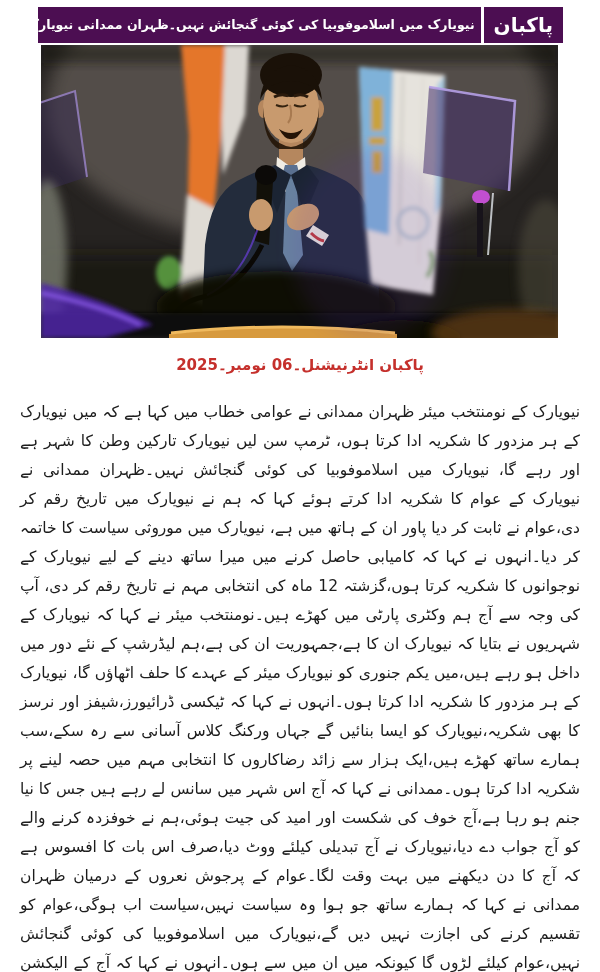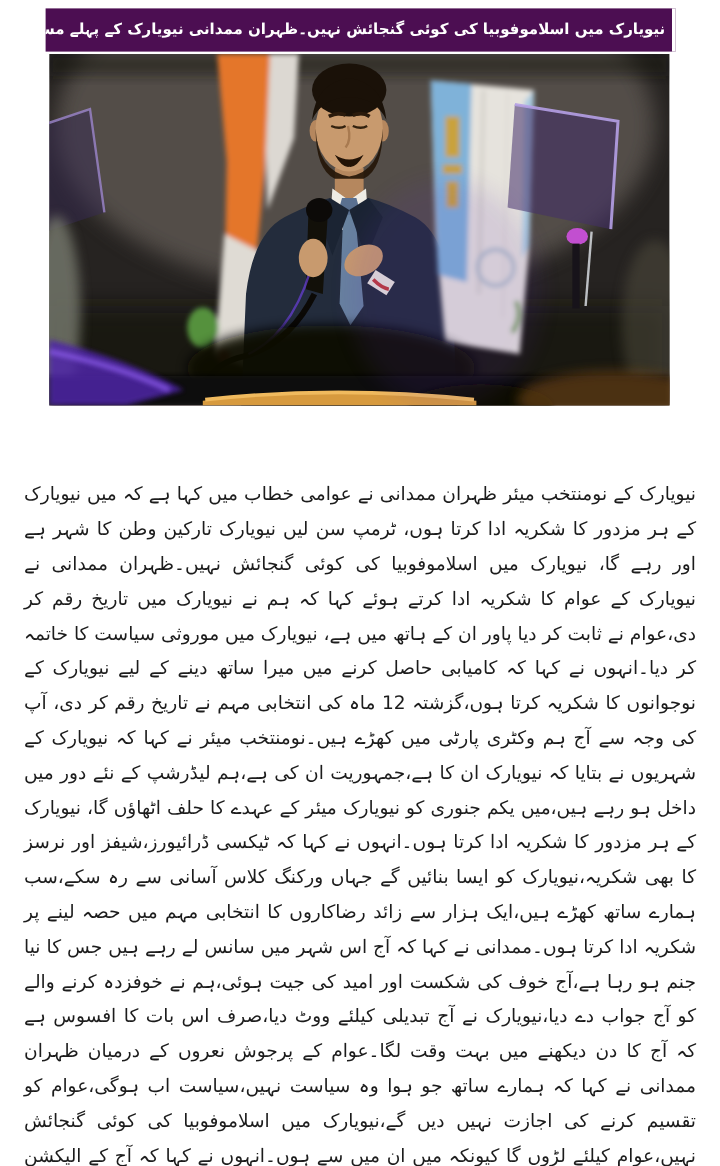--- a/index.html
+++ b/index.html
@@ -36,20 +36,21 @@
     direction:rtl;text-align:justify;font-size:15.5px;line-height:29px;
     color:#1c1c1c;margin:0;
   }
 </style>
 </head>
 <body>
 
 <div class="page">
 
   <header class="masthead">
+    <div class="logo">پاکبان</div>
     <div class="m-divider"></div>
     <h1 class="headline">نیویارک میں اسلاموفوبیا کی کوئی گنجائش نہیں۔ظہران ممدانی نیویارک کے پہلے مسلم میئر منتخب</h1>
   </header>
 
   <figure class="photo">
     <svg viewBox="0 0 517 293" width="517" height="293" xmlns="http://www.w3.org/2000/svg">
       <defs>
         <filter id="b2" x="-30%" y="-30%" width="160%" height="160%">
             <feGaussianBlur stdDeviation="2"></feGaussianBlur>
           </filter>
@@ -147,16 +148,17 @@
         <path d="M128,289 Q240,276 356,289 L356,293 L128,293 Z" fill="#d79a3e"></path>
         <path d="M130,288 Q240,276 354,288" stroke="#f0ba5e" stroke-width="3" fill="none"></path>
         <path d="M0,238 Q64,254 112,280 L64,293 L0,293 Z" fill="#4f27a8" opacity="0.85" filter="url(#b2)"></path>
         <path d="M0,248 q58,12 100,32" stroke="#8a5ae8" stroke-width="4" fill="none" opacity="0.9" filter="url(#b2)"></path>
         <ellipse cx="470" cy="288" rx="80" ry="24" fill="#6e4418" opacity="0.65" filter="url(#b5)"></ellipse>
       </g>
       <ellipse cx="330" cy="200" rx="80" ry="95" fill="#5b2fb0" opacity="0.12" filter="url(#b9)"></ellipse>
     </svg>
   </figure>
 
+  <div class="byline">پاکبان انٹرنیشنل۔06 نومبر۔2025</div>
 
   <article class="article">نیویارک کے نومنتخب میئر ظہران ممدانی نے عوامی خطاب میں کہا ہے کہ میں نیویارک کے ہر مزدور کا شکریہ ادا کرتا ہوں، ٹرمپ سن لیں نیویارک تارکین وطن کا شہر ہے اور رہے گا، نیویارک میں اسلاموفوبیا کی کوئی گنجائش نہیں۔ظہران ممدانی نے نیویارک کے عوام کا شکریہ ادا کرتے ہوئے کہا کہ ہم نے نیویارک میں تاریخ رقم کر دی،عوام نے ثابت کر دیا پاور ان کے ہاتھ میں ہے، نیویارک میں موروثی سیاست کا خاتمہ کر دیا۔انہوں نے کہا کہ کامیابی حاصل کرنے میں میرا ساتھ دینے کے لیے نیویارک کے نوجوانوں کا شکریہ کرتا ہوں،گزشتہ 12 ماہ کی انتخابی مہم نے تاریخ رقم کر دی، آپ کی وجہ سے آج ہم وکٹری پارٹی میں کھڑے ہیں۔نومنتخب میئر نے کہا کہ نیویارک کے شہریوں نے بتایا کہ نیویارک ان کا ہے،جمہوریت ان کی ہے،ہم لیڈرشپ کے نئے دور میں داخل ہو رہے ہیں،میں یکم جنوری کو نیویارک میئر کے عہدے کا حلف اٹھاؤں گا، نیویارک کے ہر مزدور کا شکریہ ادا کرتا ہوں۔انہوں نے کہا کہ ٹیکسی ڈرائیورز،شیفز اور نرسز کا بھی شکریہ،نیویارک کو ایسا بنائیں گے جہاں ورکنگ کلاس آسانی سے رہ سکے،سب ہمارے ساتھ کھڑے ہیں،ایک ہزار سے زائد رضاکاروں کا انتخابی مہم میں حصہ لینے پر شکریہ ادا کرتا ہوں۔ممدانی نے کہا کہ آج اس شہر میں سانس لے رہے ہیں جس کا نیا جنم ہو رہا ہے،آج خوف کی شکست اور امید کی جیت ہوئی،ہم نے خوفزدہ کرنے والے کو آج جواب دے دیا،نیویارک نے آج تبدیلی کیلئے ووٹ دیا،صرف اس بات کا افسوس ہے کہ آج کا دن دیکھنے میں بہت وقت لگا۔عوام کے پرجوش نعروں کے درمیان ظہران ممدانی نے کہا کہ ہمارے ساتھ جو ہوا وہ سیاست نہیں،سیاست اب ہوگی،عوام کو تقسیم کرنے کی اجازت نہیں دیں گے،نیویارک میں اسلاموفوبیا کی کوئی گنجائش نہیں،عوام کیلئے لڑوں گا کیونکہ میں ان میں سے ہوں۔انہوں نے کہا کہ آج کے الیکشن کے نتائج نے ثابت کر دیا کہ امید ابھی زندہ ہے،سیاسی اندھیرے میں نیویارک ایک اجالا بن کر ابھرا،مجھے معلوم ہے ڈونلڈ ٹرمپ میری تقریر دیکھ رہے ہیں،ٹرمپ سن لیں نیویارک تارکین وطن کا شہر ہے اور رہے گا۔انہوں نے کہا کہ میں مسلمان ہوں،ڈیموکریٹک سوشلسٹ ہوں،نیویارک اب وہ شہر نہیں رہا جہاں آپ اسلاموفوبیا کے نام پر الیکشن جیتیں،کوئی ٹرمپ کو شکست دے سکتا ہے تو وہ نیویارک شہر ہے۔نیویارک کے نومنتخب میئر نے کہا کہ نیویارک کو تارکین وطن نے مضبوط کیا ہے،یکم جنوری سے ہم ایک ایسی شہری حکومت بنائیں گے جو سب کیلئے فائدہ مند ہوگی،مزدور حقوق کیلئے یونینز کے ساتھ کھڑے ہوں گے،سیکیورٹی اور انصاف سب کو فراہم کیا جائے گا۔</article>
 
 </div>
 
 </body></html>

